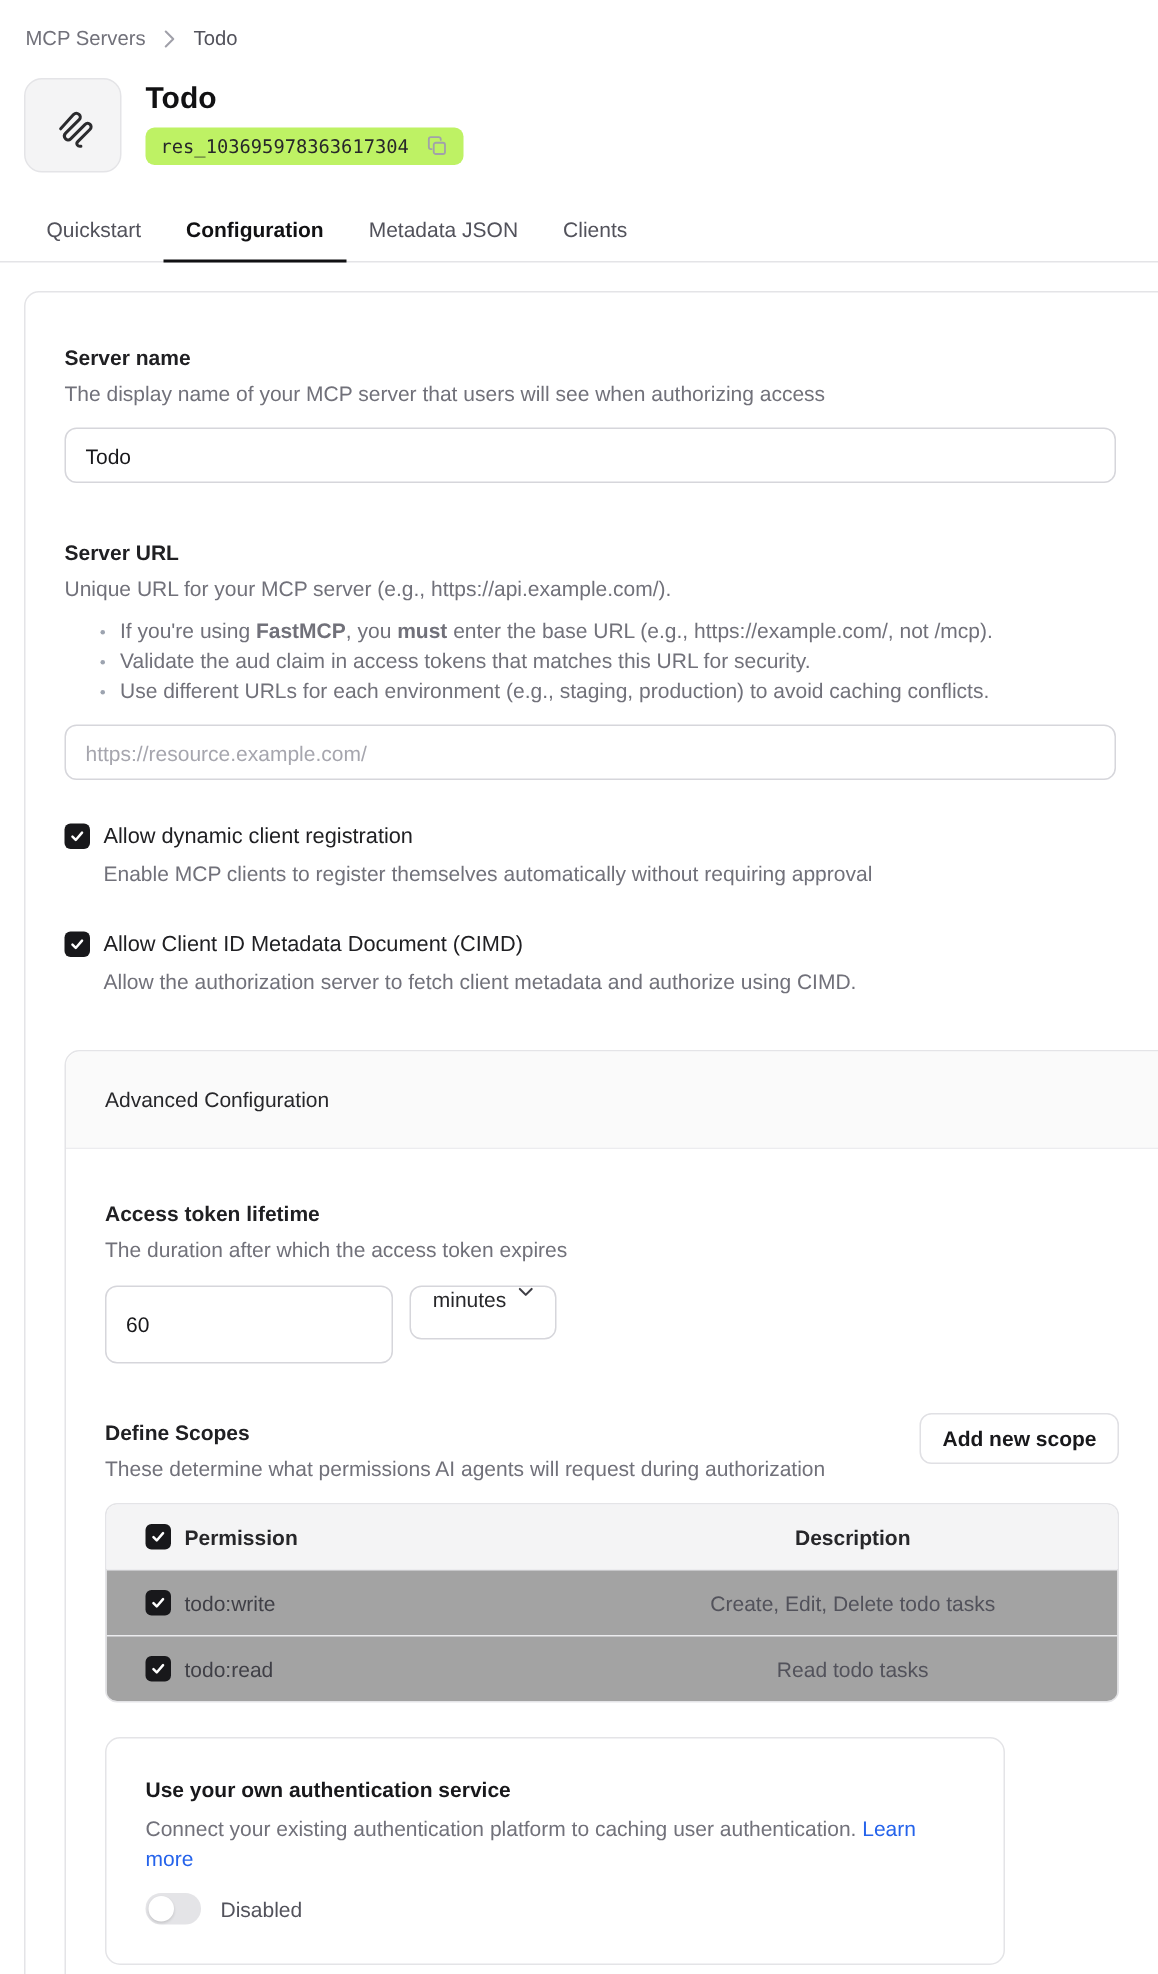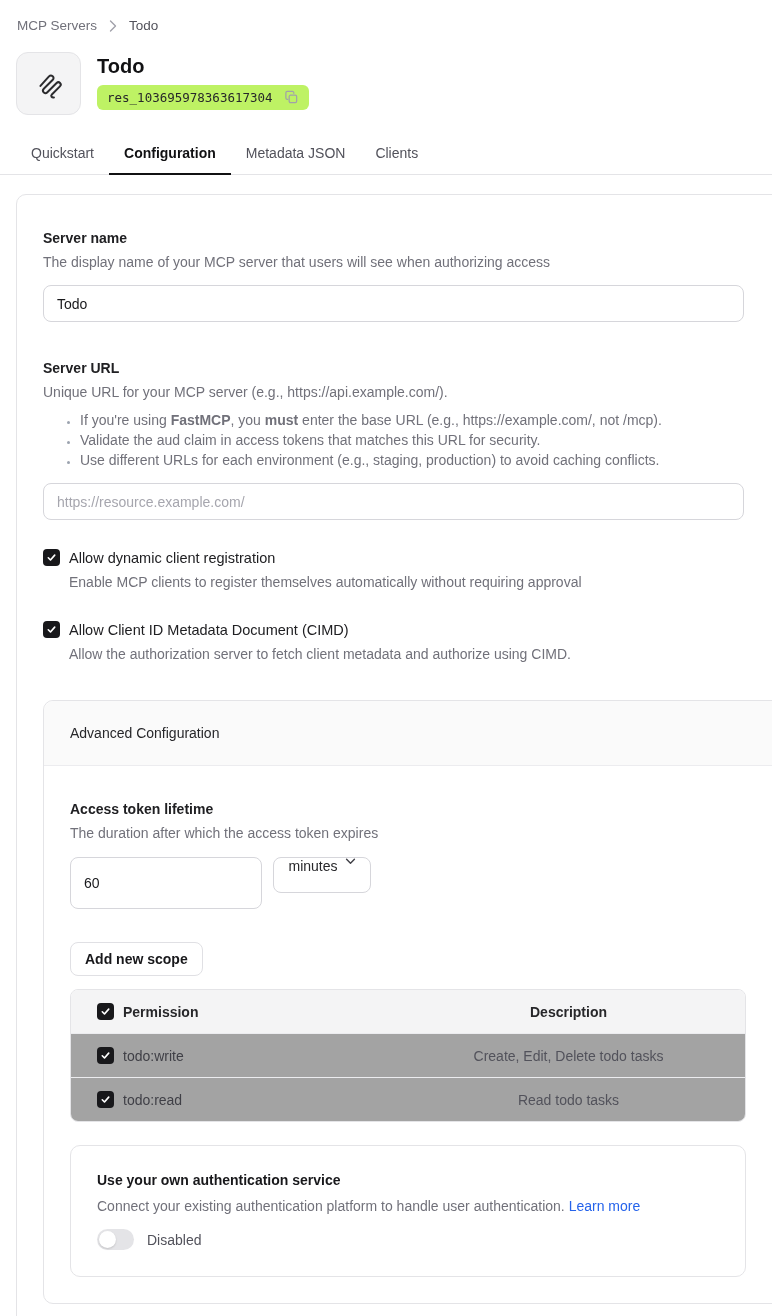--- a/index.html
+++ b/index.html
@@ -130,21 +130,21 @@
   .t-row { display: grid; grid-template-columns: 295px 1fr; align-items: center; padding: 13px 0 13px 26px; text-align: center; }
   .t-row.head { background: #f4f4f5; }
   .t-row.head .t-perm-label, .t-row.head .t-desc { font-weight: 600; color: #27272a; font-size: 14px; }
   .t-row.body-row { border-top: 1px solid #ececef; background: #a3a3a3; }
   .t-perm { display: flex; align-items: center; gap: 9px; }
   .t-perm-label { font-size: 14px; color: #3f3f46; }
   .t-desc { font-size: 14px; color: #52525b; }
 
   
   .auth-box {
-    width: 676px; margin-top: 23px;
+    width: 600px; margin-top: 23px;
     border: 1px solid #e4e4e7; border-radius: 10px; padding: 26px;
   }
   .auth-title { font-size: 14px; font-weight: 700; color: #18181b; }
   .auth-desc { margin-top: 8px; font-size: 14px; color: #71717a; line-height: 20px; }
   .auth-link { color: #2563eb; text-decoration: none; cursor: pointer; }
   .toggle-row { display: flex; align-items: center; gap: 13px; margin-top: 13px; }
   .toggle {
     width: 37px; height: 21px; border-radius: 999px; background: #e4e4e7;
     position: relative; cursor: pointer; flex: 0 0 auto;
   }
@@ -252,20 +252,24 @@
           <button class="unit-select">
             <span>minutes</span>
             <svg width="11" height="7" viewBox="0 0 12 8">
                 <path d="M1.5 1.5 L6 6 L10.5 1.5" stroke="#3f3f46" stroke-width="1.6" fill="none" stroke-linecap="round" stroke-linejoin="round"></path>
               </svg>
           </button>
         </div>
       </div>
 
       <div class="scopes-header">
+        <div>
+          <div class="field-label">Define Scopes</div>
+          <div class="field-desc">These determine what permissions AI agents will request during authorization</div>
+        </div>
         <button class="add-scope-btn">Add new scope</button>
       </div>
 
       <div class="scopes-table">
         <div class="t-row head">
           <div class="t-perm">
             <span class="checkbox">
               <svg width="11" height="11" viewBox="0 0 12 12">
                   <path d="M2.5 6.3 L4.9 8.7 L9.5 3.4" stroke="#fff" stroke-width="1.8" fill="none" stroke-linecap="round" stroke-linejoin="round"></path>
                 </svg>
@@ -294,21 +298,21 @@
             </span>
             <span class="t-perm-label">todo:read</span>
           </div>
           <div class="t-desc">Read todo tasks</div>
         </div>
       </div>
 
       <div class="auth-box">
         <div class="auth-title">Use your own authentication service</div>
         <div class="auth-desc">
-          <span>Connect your existing authentication platform to handle user authentication. </span><a class="auth-link">Learn more</a>
+          <span>Connect your existing authentication platform to caching user authentication. </span><a class="auth-link">Learn more</a>
         </div>
         <div class="toggle-row">
           <span class="toggle">
               <span class="knob"></span>
             </span>
           <span class="toggle-label">Disabled</span>
         </div>
       </div>
 
     </div>

